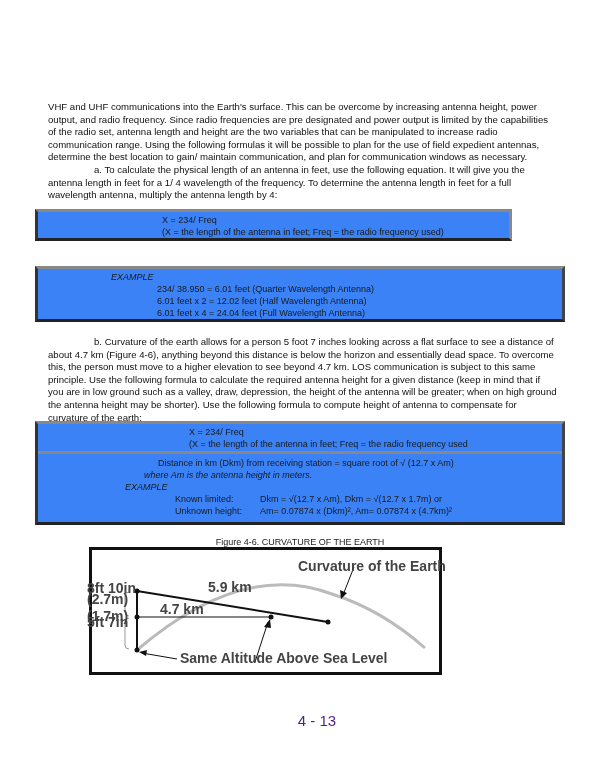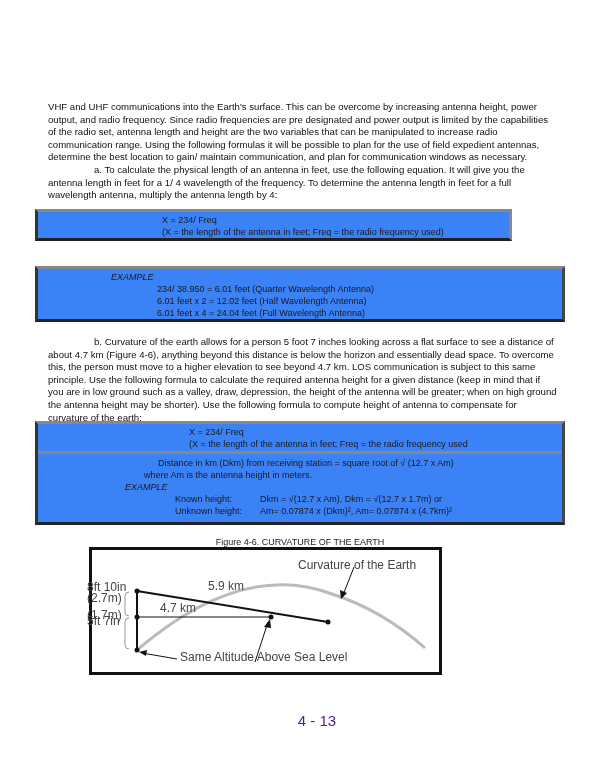--- a/index.html
+++ b/index.html
@@ -11,21 +11,21 @@
   .box { position:absolute; background:#3b82f6; box-sizing:border-box;
          border-top:3px solid #888; border-left:3px solid #333;
          border-right:3px solid #444; border-bottom:3px solid #222; }
   .box.gray-right { border-right-color:#888; }
   .ln { position:absolute; font-size:9px; line-height:11px; white-space:nowrap; color:#1a1a1a; }
   .it { font-style:italic; }
   .sep { position:absolute; left:0; right:0; height:3px; background:#888; }
   .fig-caption { position:absolute; left:0; width:600px; top:537px; text-align:center; font-size:9px; color:#222; }
   .figure { position:absolute; left:89px; top:547px; width:353px; height:128px;
             border:3px solid #111; box-sizing:border-box; background:#fff; }
-  .fig-label { position:absolute; font-size:12px; color:#444; white-space:nowrap; }
+  .fig-label { position:absolute; font-size:14px; color:#444; white-space:nowrap;font-weight:bold; }
   .page-num { position:absolute; left:0; width:600px; top:712px; text-align:center; font-size:15px; color:#4c1d95;margin-left:17px; }
 </style>
 </head>
 <body>
 
 <div class="para" style="top:101px;">
   <p>VHF and UHF communications into the Earth's surface. This can be overcome by increasing antenna height, power output, and radio frequency. Since radio frequencies are pre designated and power output is limited by the capabilities of the radio set, antenna length and height are the two variables that can be manipulated to increase radio communication range. Using the following formulas it will be possible to plan for the use of field expedient antennas, determine the best location to gain/ maintain communication, and plan for communication windows as necessary.</p>
   <p class="indent">a. To calculate the physical length of an antenna in feet, use the following equation. It will give you the antenna length in feet for a 1/ 4 wavelength of the frequency. To determine the antenna length in feet for a full wavelength antenna, multiply the antenna length by 4:</p>
 </div>
 
@@ -43,23 +43,23 @@
 
 <div class="para" style="top:336px;">
   <p class="indent">b. Curvature of the earth allows for a person 5 foot 7 inches looking across a flat surface to see a distance of about 4.7 km (Figure 4-6), anything beyond this distance is below the horizon and essentially dead space. To overcome this, the person must move to a higher elevation to see beyond 4.7 km. LOS communication is subject to this same principle. Use the following formula to calculate the required antenna height for a given distance (keep in mind that if you are in low ground such as a valley, draw, depression, the height of the antenna will be greater; when on high ground the antenna height may be shorter). Use the following formula to compute height of antenna to compensate for curvature of the earth:</p>
 </div>
 
 <div class="box" style="left:35px; top:421px; width:530px; height:104px;">
   <div class="ln" style="left:151px; top:3px;">X = 234/ Freq</div>
   <div class="ln" style="left:151px; top:15px;">(X = the length of the antenna in feet; Freq = the radio frequency used</div>
   <div class="sep" style="top:27px;"></div>
   <div class="ln" style="left:120px; top:34px;">Distance in km (Dkm) from receiving station = square root of √ (12.7 x Am)</div>
-  <div class="ln" style="left:106px; top:46px;">where Am is the antenna height in meters.</div>
+  <div class="ln" style="left:106px; top:46px;font-style:italic;">where Am is the antenna height in meters.</div>
   <div class="ln it" style="left:87px; top:58px;">EXAMPLE</div>
-  <div class="ln" style="left:137px; top:70px;">Known height:</div>
+  <div class="ln" style="left:137px; top:70px;">Known limited:</div>
   <div class="ln" style="left:222px; top:70px;">Dkm = √(12.7 x Am), Dkm = √(12.7 x 1.7m) or</div>
   <div class="ln" style="left:137px; top:82px;">Unknown height:</div>
   <div class="ln" style="left:222px; top:82px;">Am= 0.07874 x (Dkm)², Am= 0.07874 x (4.7km)²</div>
 </div>
 
 <div class="fig-caption">Figure 4-6. CURVATURE OF THE EARTH</div>
 
 <div class="figure">
   <svg width="347" height="122" style="position:absolute; left:0; top:0;">
     <path d="M45 100 Q 150 10 240 44 Q 290 60 333 98" fill="none" stroke="#bbb" stroke-width="3"></path>

